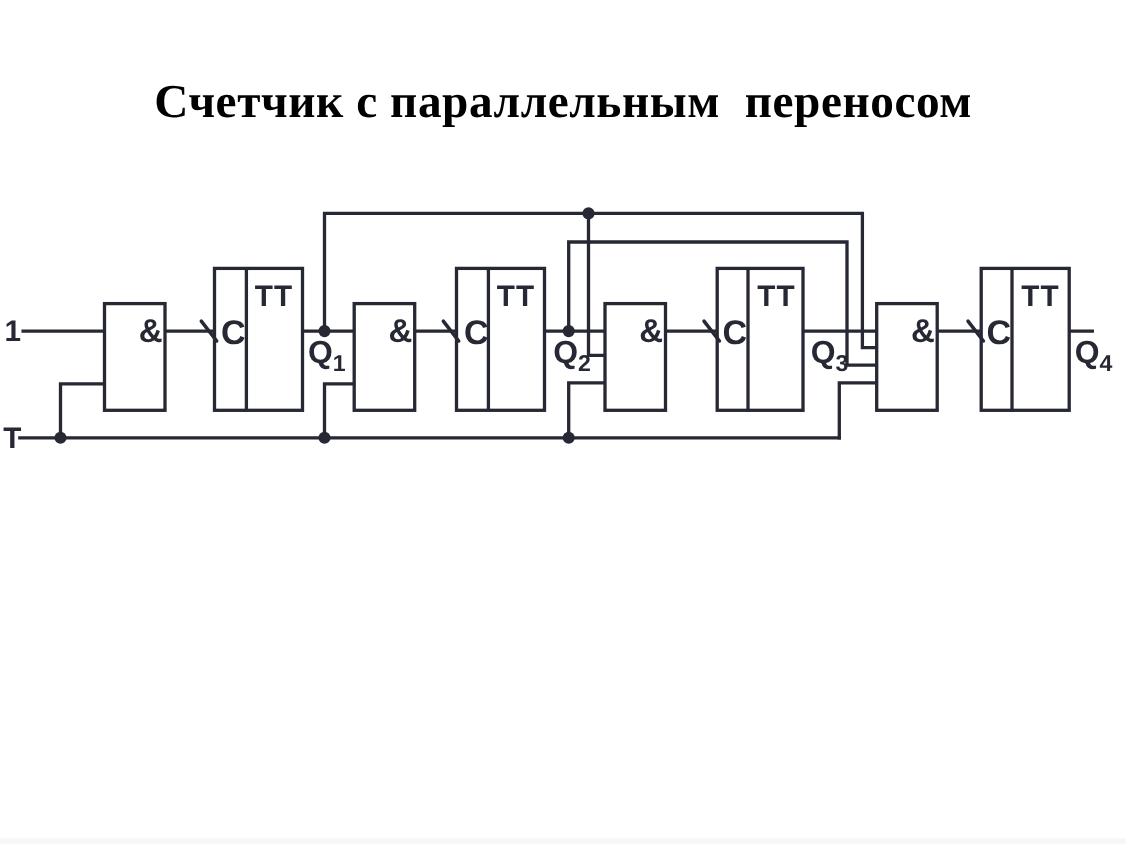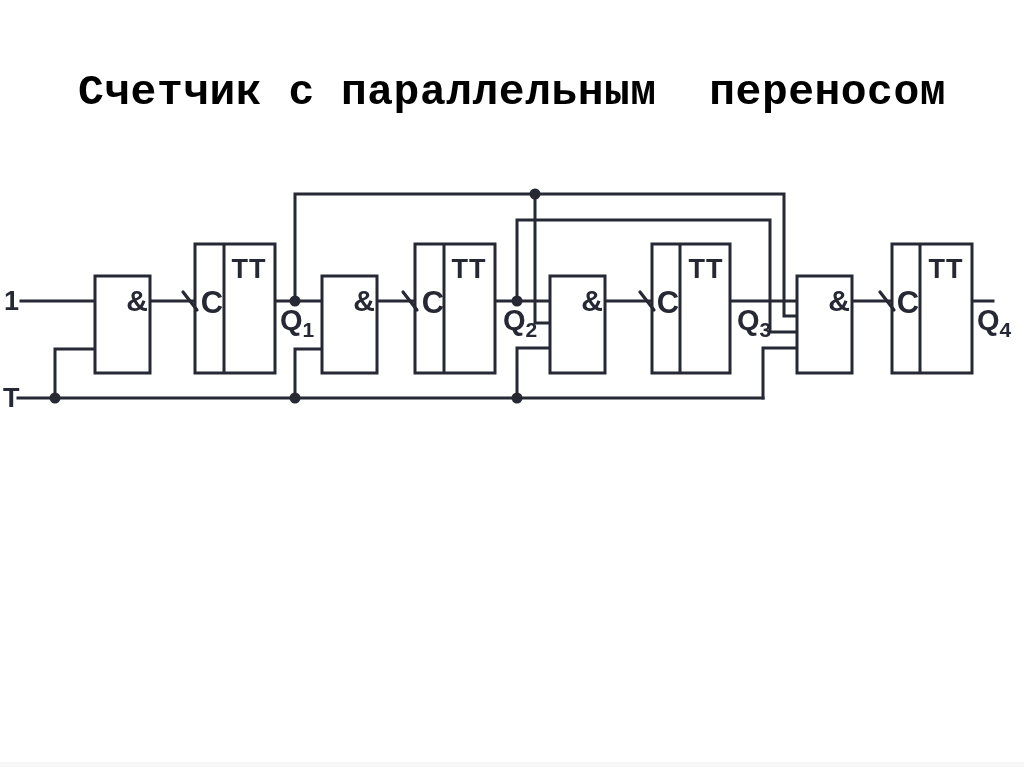--- a/index.html
+++ b/index.html
@@ -4,21 +4,21 @@
 <style>
   html,body{margin:0;padding:0;}
   body{
     width:1024px;height:767px;position:relative;overflow:hidden;
     background:var(--bg,#fff);
     font-family:"Liberation Sans",sans-serif;
   }
   .slide-title{
     position:absolute;left:0;top:68px;width:1024px;
     text-align:center;margin:0;
-    font-family:Liberation Mono, monospace;
+    font-family:Liberation Serif, serif;
     font-weight:700;font-size:43px;letter-spacing:.5px;
     color:var(--title,#000);
     white-space:pre;
   }
   svg.circuit{position:absolute;left:0;top:0;}
   .wire{stroke:var(--line,#262833);stroke-width:3;fill:none;stroke-linecap:square;}
   .boxline{stroke:var(--line,#262833);stroke-width:3;fill:#fff;}
   .divline{stroke:var(--line,#262833);stroke-width:3;}
   .edgemark{stroke:var(--line,#262833);stroke-width:3.2;stroke-linecap:round;}
   .dot{fill:var(--line,#262833);}

